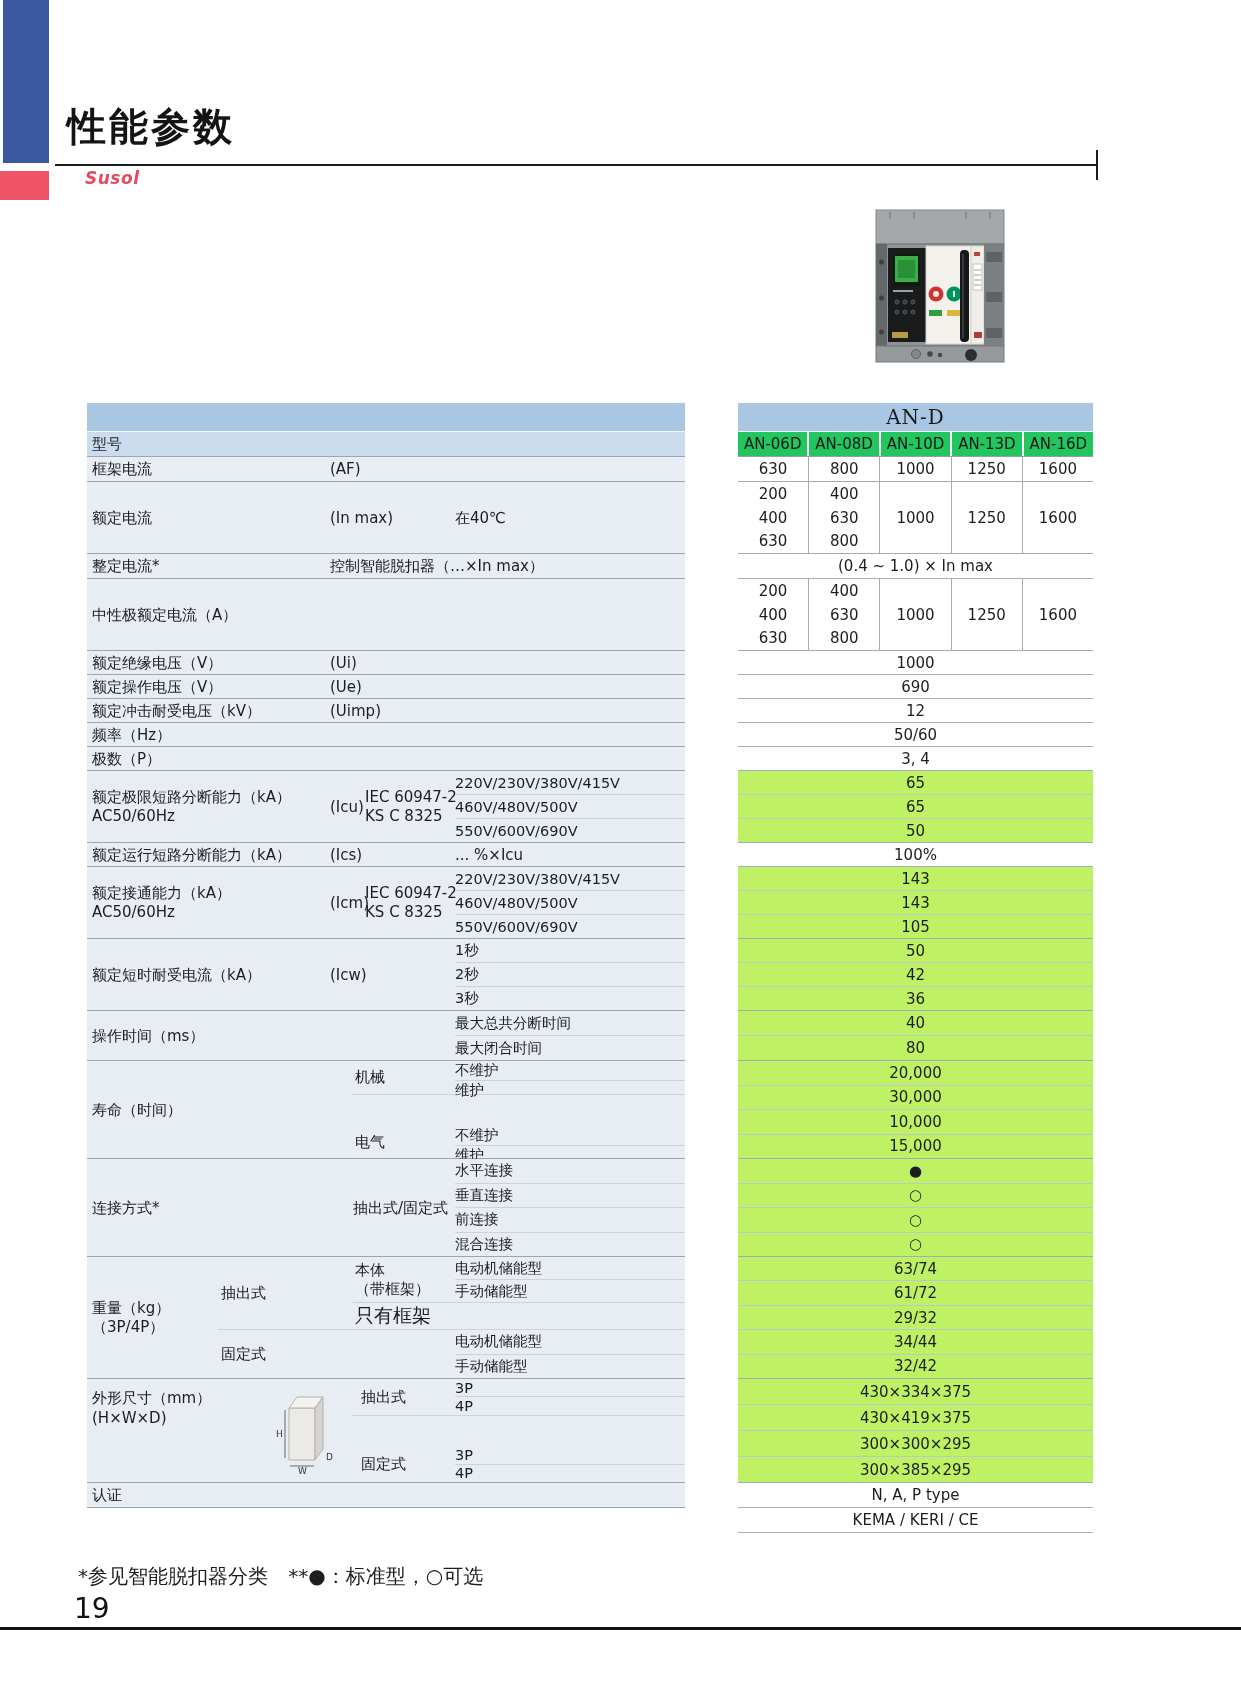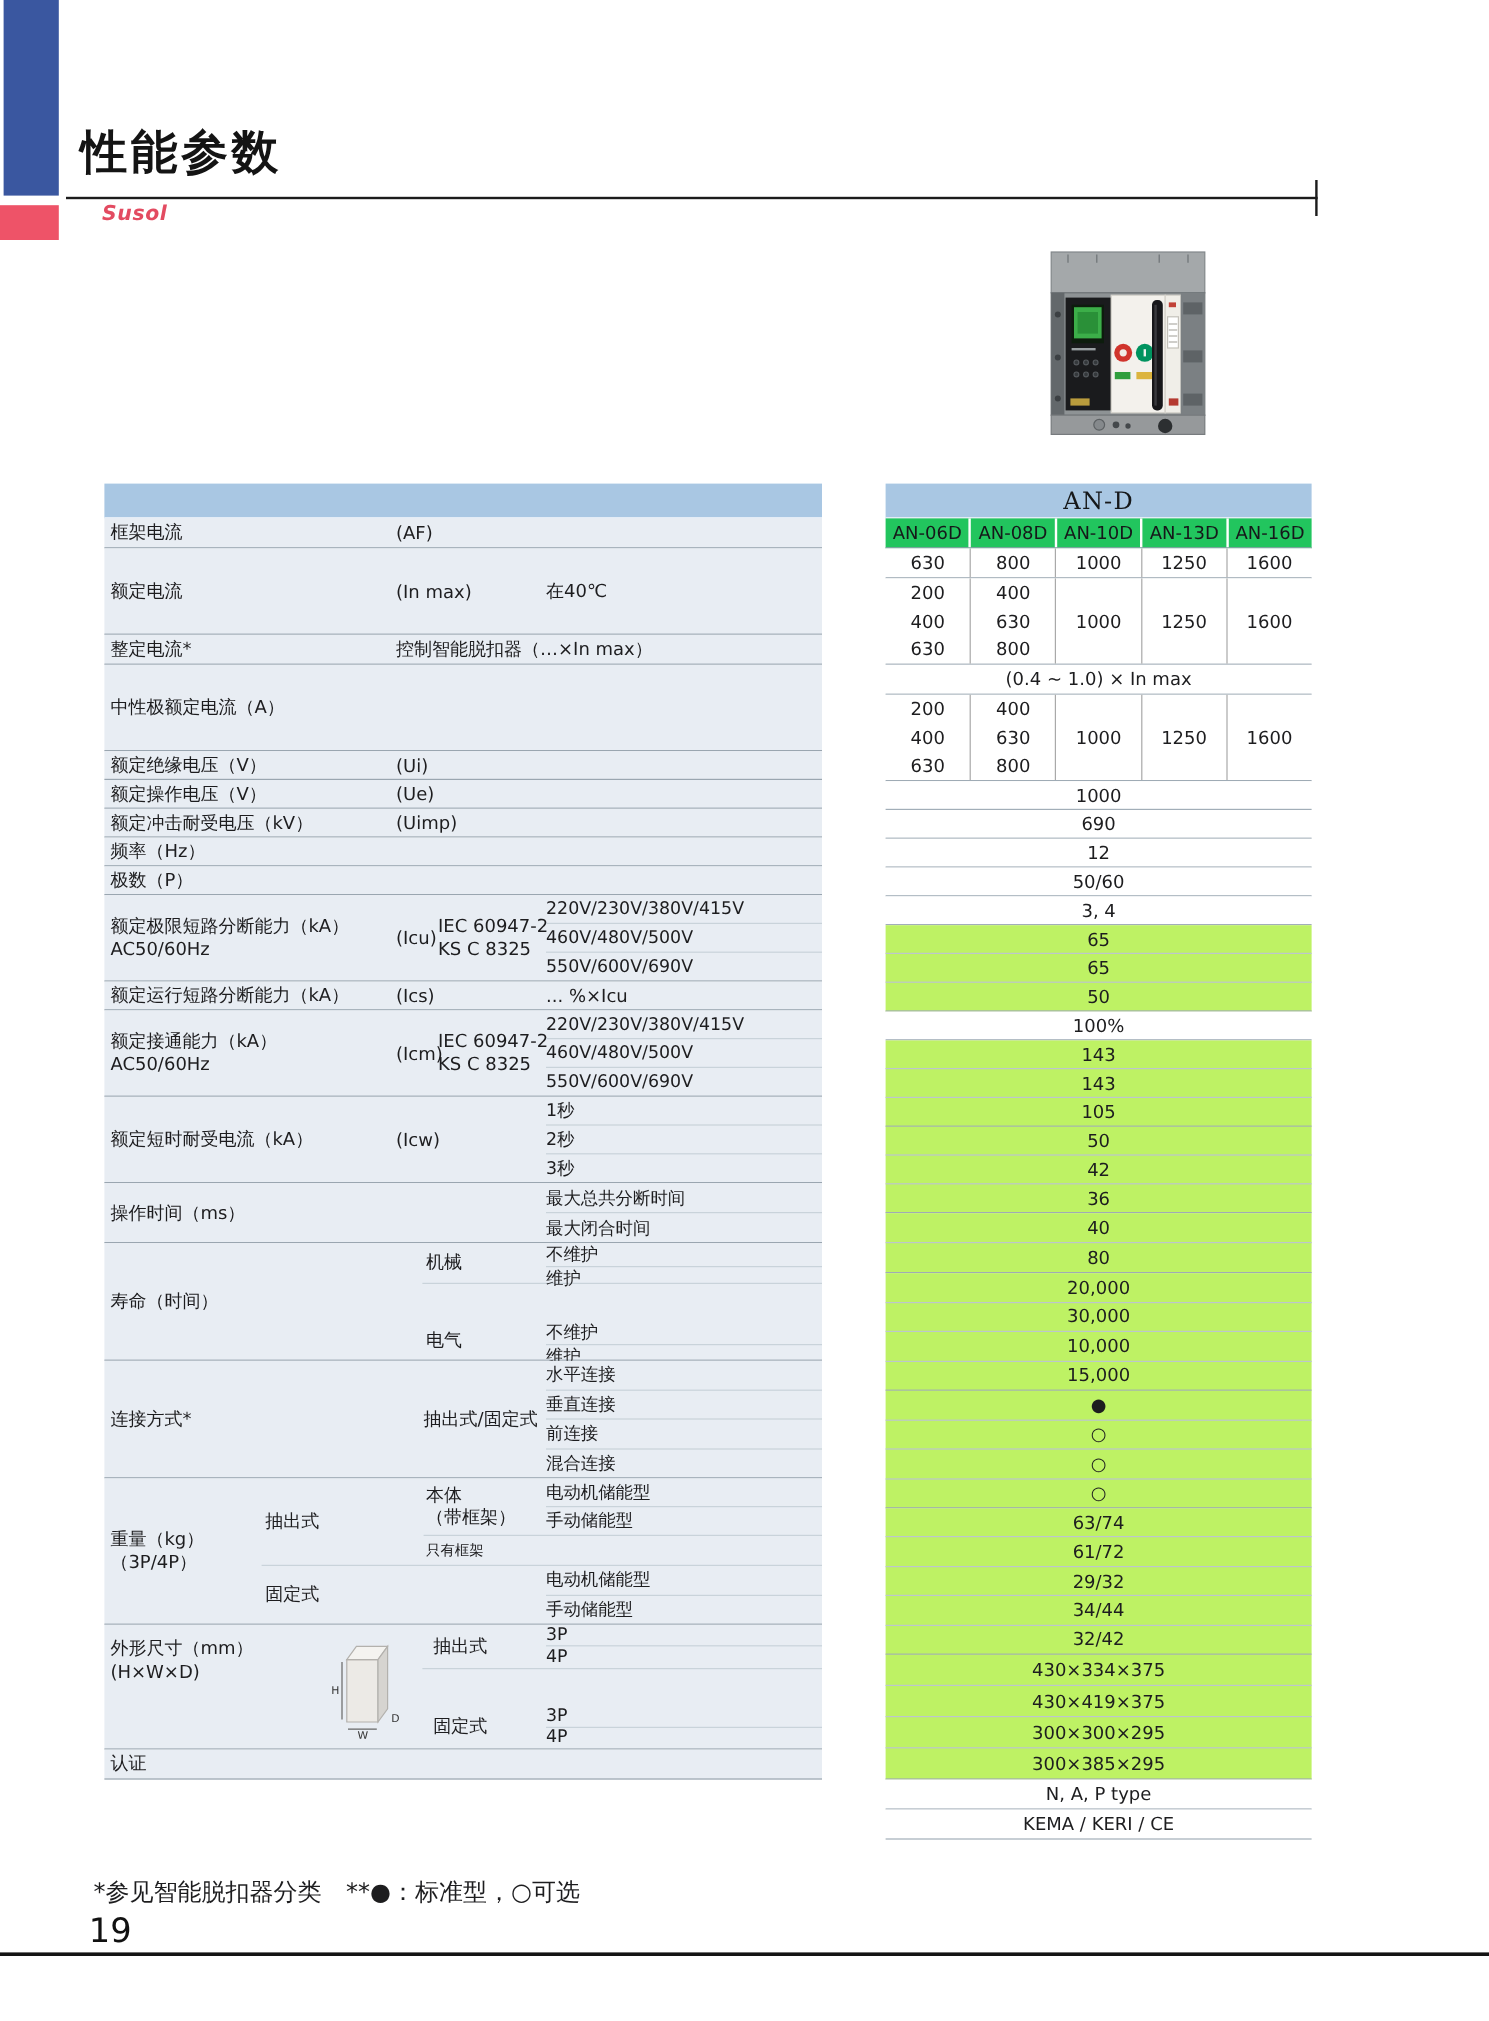--- a/index.html
+++ b/index.html
@@ -52,21 +52,21 @@
   .lgroup .sstack,.dgroup .sstack { left:103px; }
   .wgroups { position:absolute; left:131px; right:0; top:0; bottom:0; display:flex; flex-direction:column; }
   .wgroup  { position:relative; border-bottom:1px solid #c9d3da; }
   .wgroup:last-child { border-bottom:none; }
   .wg1{flex:3}.wg2{flex:2}
   .winner { position:absolute; left:135px; right:0; top:0; bottom:0; display:flex; flex-direction:column; }
   .wbody  { flex:2; position:relative; border-bottom:1px solid #c9d3da; }
   .bmid   { position:absolute; left:2px; top:50%; transform:translateY(-50%); font-size:15px; line-height:1.3; white-space:nowrap; }
   .bmid span{ display:block; }
   .wbody .sstack { left:102px; }
-  .wframe { flex:1; display:flex; align-items:center; font-size:12px; padding-left:2px; }
+  .wframe { flex:1; display:flex; align-items:center; font-size:19px; padding-left:2px; }
   .wg2 .sstack { left:237px; }
   .dimbox { position:absolute; left:188px; top:50%; transform:translateY(-50%); }
 
   
   .rtable { left:738px; top:403px; width:355px; }
   .rt-band { height:29px; background:#a9c7e3; display:flex; align-items:center; justify-content:center;
              font-family:"DejaVu Serif","Liberation Serif",serif; font-size:20px; color:#16181a;
              border-bottom:1px solid #f2f6fa; letter-spacing:1px; }
   .rt-models { height:25px; display:flex; background:#22c55e; border-bottom:1px solid #8fa0ac; }
   .rt-models>div { flex:1; display:flex; align-items:center; justify-content:center; font-size:15px; color:#16181a; }
@@ -150,20 +150,23 @@
       <circle cx="42" cy="150" r="4.5" fill="#85898c" stroke="#5c6063"></circle>
       <circle cx="56" cy="150" r="2.8" fill="#44484b"></circle>
       <circle cx="66" cy="151" r="2.2" fill="#44484b"></circle>
       <circle cx="97" cy="151" r="6" fill="#2c2f31"></circle>
     </svg>
   </div>
 
   <div class="abs ltable">
     <div class="lband"></div>
 
+    <div class="lrow h25 bg-hd">
+      <span class="lbl">型号</span>
+    </div>
 
     <div class="lrow h25">
       <span class="lbl">框架电流</span>
       <span class="mid pA">(AF)</span>
     </div>
 
     <div class="lrow h72">
       <span class="lbl">额定电流</span>
       <span class="mid pA">(In max)</span>
       <span class="mid pC">在40℃</span>

